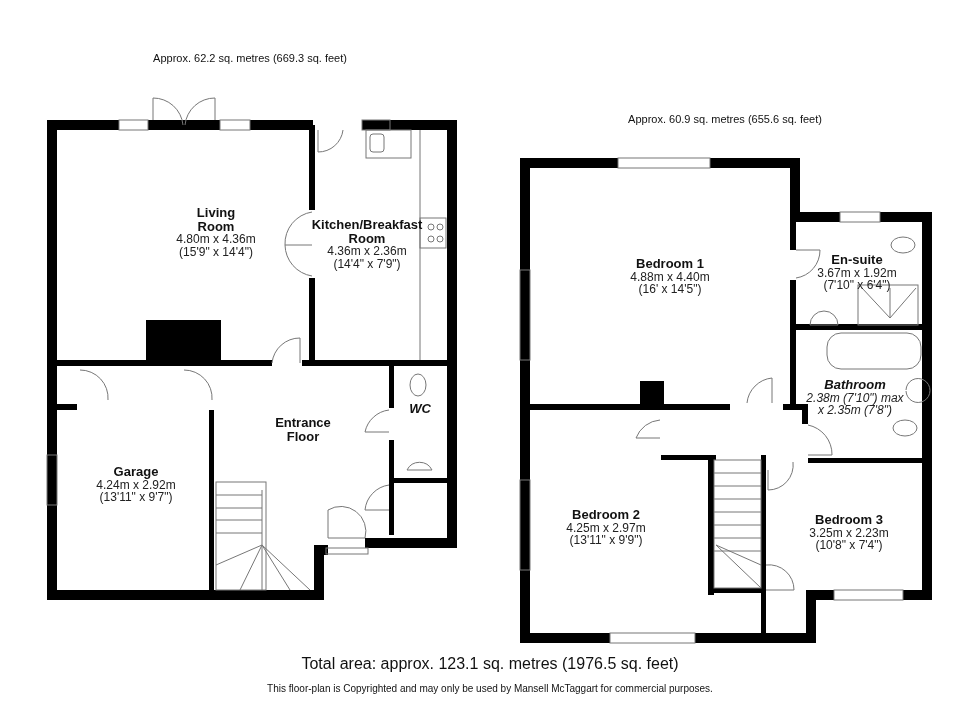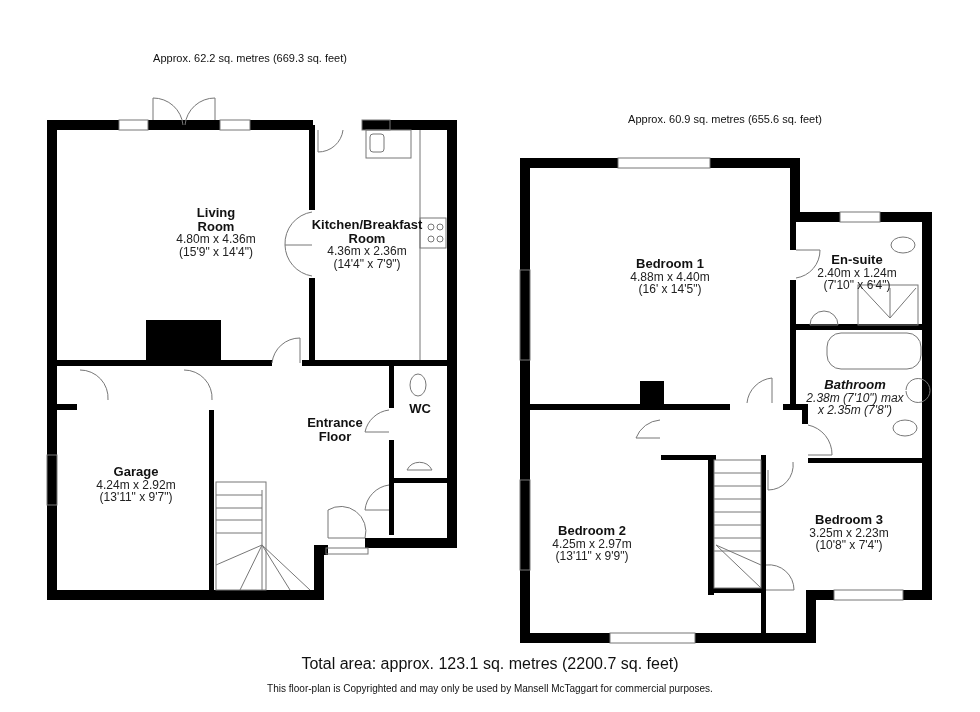--- a/index.html
+++ b/index.html
@@ -160,26 +160,26 @@
   <span class="dim">(15'9" x 14'4")</span>
 </div>
 
 <div class="lbl" style="left:367px; top:218px;">
   <span class="name">Kitchen/Breakfast</span>
   <span class="name">Room</span>
   <span class="dim">4.36m x 2.36m</span>
   <span class="dim">(14'4" x 7'9")</span>
 </div>
 
-<div class="lbl" style="left:303px; top:416px;margin-left:32px;">
+<div class="lbl" style="left:303px; top:416px;">
   <span class="name">Entrance</span>
   <span class="name">Floor</span>
 </div>
 
-<div class="lbl" style="left:420px; top:402px;">
+<div class="lbl" style="left:420px; top:402px;font-style:italic;">
   <span class="name">WC</span>
 </div>
 
 <div class="lbl" style="left:136px; top:465px;">
   <span class="name">Garage</span>
   <span class="dim">4.24m x 2.92m</span>
   <span class="dim">(13'11" x 9'7")</span>
 </div>
 
 <div class="floor-title" style="left:725px; top:105px;">
@@ -187,36 +187,36 @@
 </div>
 
 <div class="lbl" style="left:670px; top:257px;">
   <span class="name">Bedroom 1</span>
   <span class="dim">4.88m x 4.40m</span>
   <span class="dim">(16' x 14'5")</span>
 </div>
 
 <div class="lbl" style="left:857px; top:237px;margin-top:16px;">
   <span class="name">En-suite</span>
-  <span class="dim">2.40m x 1.24m</span>
+  <span class="dim">3.67m x 1.92m</span>
   <span class="dim">(7'10" x 6'4")</span>
 </div>
 
 <div class="lbl" style="left:855px; top:378px;font-style:italic;">
   <span class="name">Bathroom</span>
   <span class="dim">2.38m (7'10") max</span>
   <span class="dim">x 2.35m (7'8")</span>
 </div>
 
-<div class="lbl" style="left:592px; top:508px;margin-top:16px;">
+<div class="lbl" style="left:606px; top:508px;">
   <span class="name">Bedroom 2</span>
   <span class="dim">4.25m x 2.97m</span>
   <span class="dim">(13'11" x 9'9")</span>
 </div>
 
 <div class="lbl" style="left:849px; top:513px;">
   <span class="name">Bedroom 3</span>
   <span class="dim">3.25m x 2.23m</span>
   <span class="dim">(10'8" x 7'4")</span>
 </div>
 
-<div class="total">Total area: approx. 123.1 sq. metres (2200.7 sq. feet)</div>
+<div class="total">Total area: approx. 123.1 sq. metres (1976.5 sq. feet)</div>
 <div class="copy">This floor-plan is Copyrighted and may only be used by Mansell McTaggart for commercial purposes.</div>
 
 </body></html>

